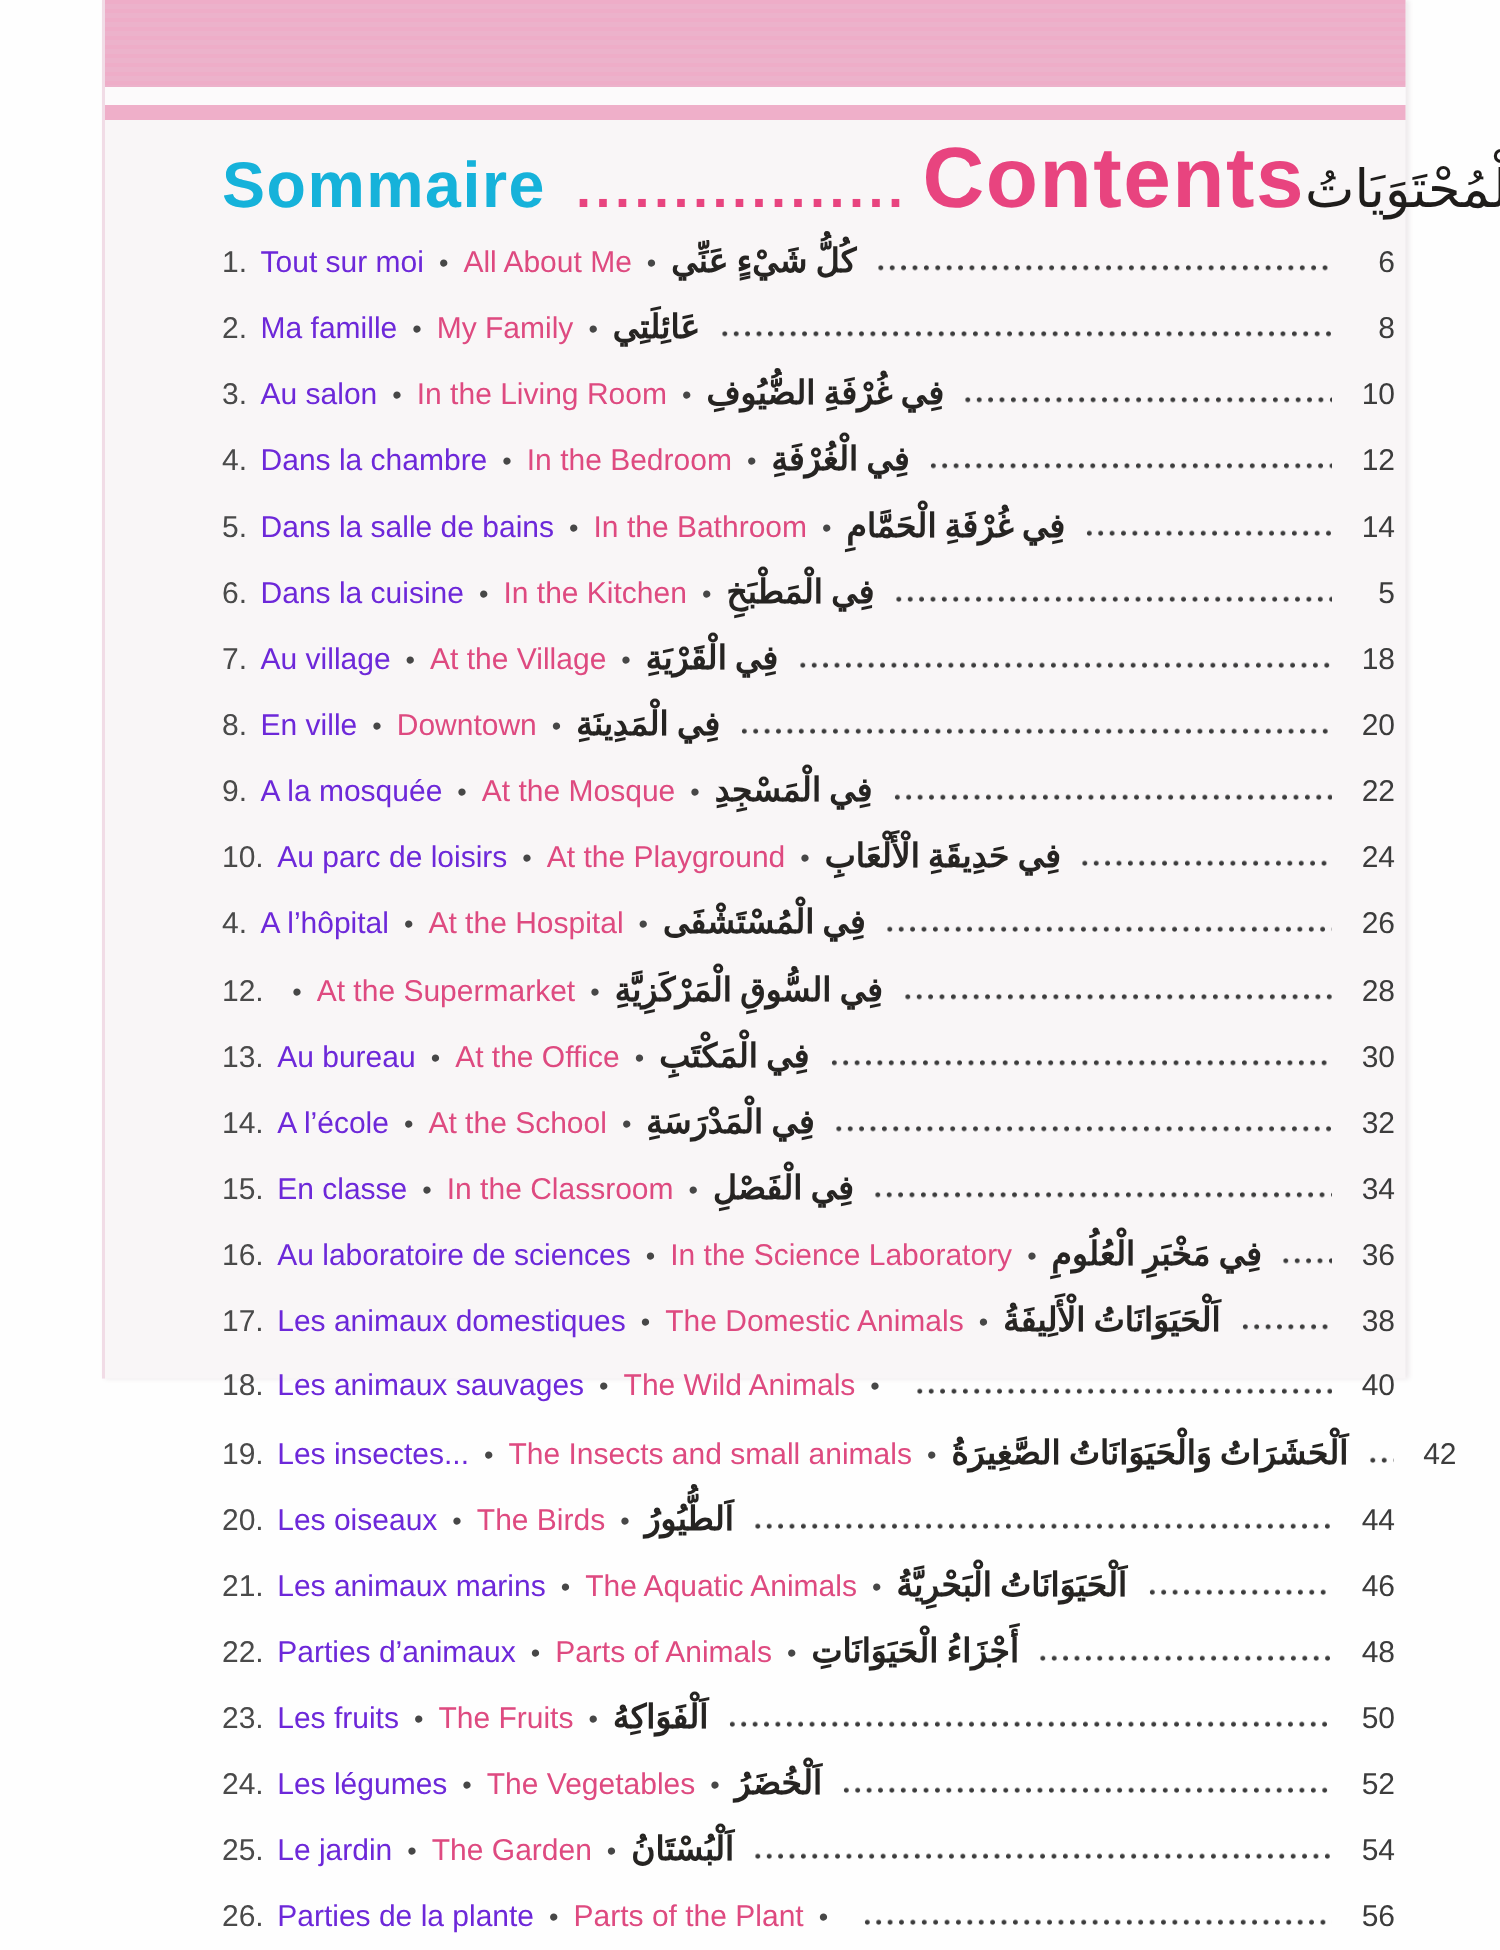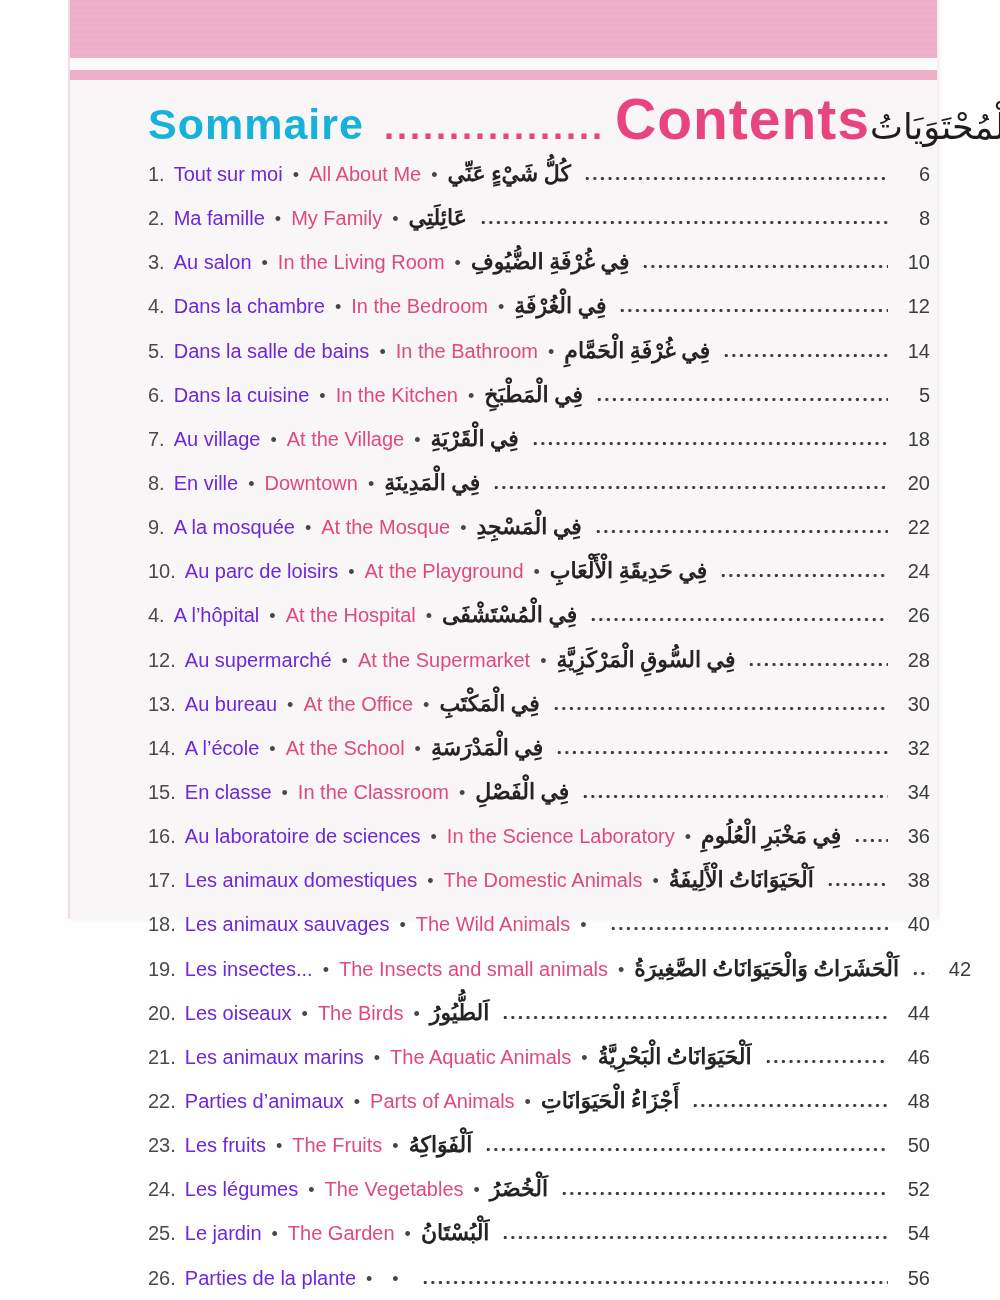--- a/index.html
+++ b/index.html
@@ -219,21 +219,20 @@
     <span class="bullet">•</span>
     <span class="en">At the Hospital</span>
     <span class="bullet">•</span>
     <span class="ar" dir="rtl" lang="ar">فِي الْمُسْتَشْفَى</span>
     <span class="leader"></span>
     <span class="pagenum">26</span>
   </div>
 
   <div class="row">
     <span class="num">12.</span>
-    <span class="fr">Au supermarché</span>
     <span class="bullet">•</span>
     <span class="en">At the Supermarket</span>
     <span class="bullet">•</span>
     <span class="ar" dir="rtl" lang="ar">فِي السُّوقِ الْمَرْكَزِيَّةِ</span>
     <span class="leader"></span>
     <span class="pagenum">28</span>
   </div>
 
   <div class="row">
     <span class="num">13.</span>
@@ -374,20 +373,21 @@
     <span class="bullet">•</span>
     <span class="ar" dir="rtl" lang="ar">اَلْبُسْتَانُ</span>
     <span class="leader"></span>
     <span class="pagenum">54</span>
   </div>
 
   <div class="row">
     <span class="num">26.</span>
     <span class="fr">Parties de la plante</span>
     <span class="bullet">•</span>
+    <span class="en">Parts of the Plant</span>
     <span class="bullet">•</span>
     <span class="leader"></span>
     <span class="pagenum">56</span>
   </div>
 </div>
 
     </div>
   </div>
 </div>
 

